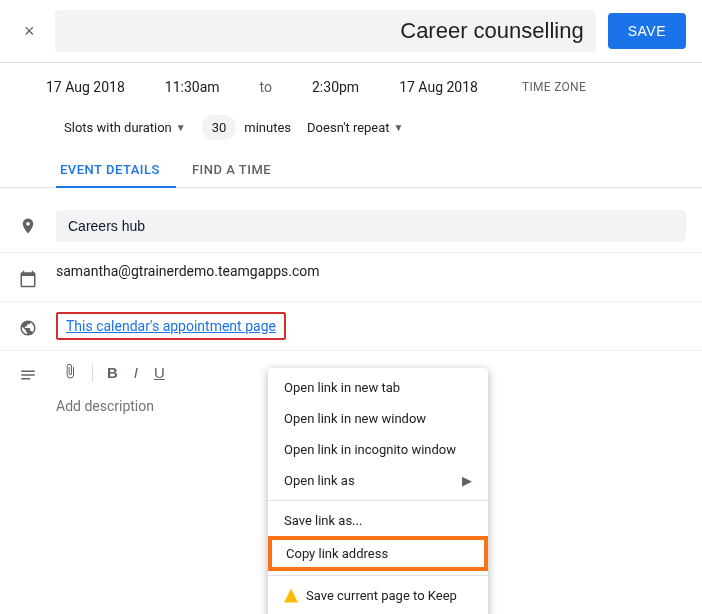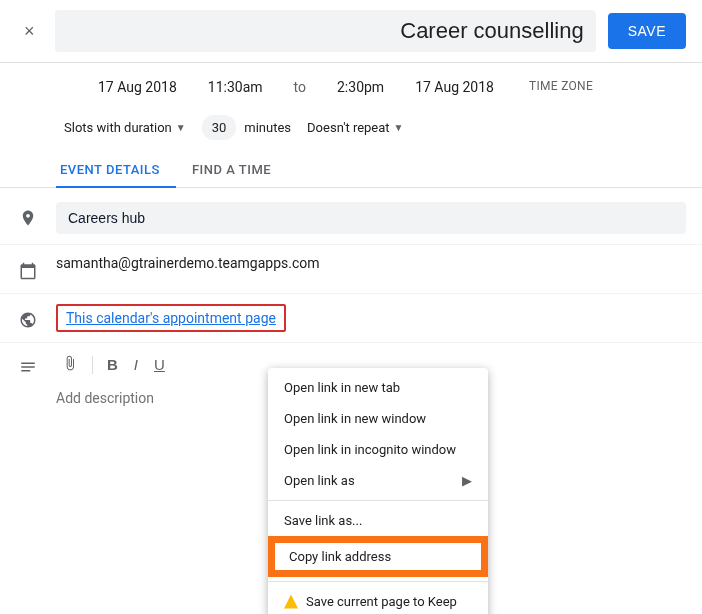--- a/index.html
+++ b/index.html
@@ -50,23 +50,23 @@
       padding: 10px 20px;
       font-size: 14px;
       font-weight: 500;
       cursor: pointer;
       letter-spacing: 0.5px;
     }
 
     
     .datetime-row {
       display: flex;
-      align-items: flex-start;
-      gap: 11px;
-      padding: 10px 88px;
+      align-items: center;
+      gap: 20px;
+      padding: 10px 36px;
       flex-wrap: wrap;
     }
     .date-chip, .time-chip, .to-label, .timezone-btn {
       padding: 6px 10px;
       border-radius: 4px;
       cursor: pointer;
       font-size: 14px;
       color: #202124;
     }
     .to-label { color: #5f6368; }
@@ -105,21 +105,21 @@
     .minutes-label {
       font-size: 13px;
       color: #202124;
     }
 
     
     .tabs {
       display: flex;
       border-bottom: 1px solid #e0e0e0;
       padding: 0 56px;
-      margin-bottom: 4px;
+      margin-bottom: 12px;
     }
     .tab {
       padding: 10px 16px 10px 4px;
       font-size: 13px;
       font-weight: 500;
       cursor: pointer;
       color: #5f6368;
       letter-spacing: 0.5px;
       margin-right: 12px;
       position: relative;
@@ -358,21 +358,21 @@
     <span>Open link in incognito window</span>
   </div>
   <div class="menu-item">
     <span>Open link as</span>
     <span class="arrow">▶</span>
   </div>
   <div class="menu-sep"></div>
   <div class="menu-item">
     <span>Save link as...</span>
   </div>
-  <div class="menu-item highlighted" style="border: 7px solid #f97316;">
+  <div class="menu-item highlighted" style="border: 4px solid #f97316;">
     <span>Copy link address</span>
   </div>
   <div class="menu-sep"></div>
   <div class="menu-item">
     <span style="display:inline-flex;align-items:center;gap:8px;">
       <span style="display:inline-block;width:14px;height:14px;background:#fbbc04;clip-path:polygon(50% 0%, 0% 100%, 100% 100%);"></span>
       <span>Save current page to Keep</span>
     </span>
   </div>
   <div class="menu-item">

